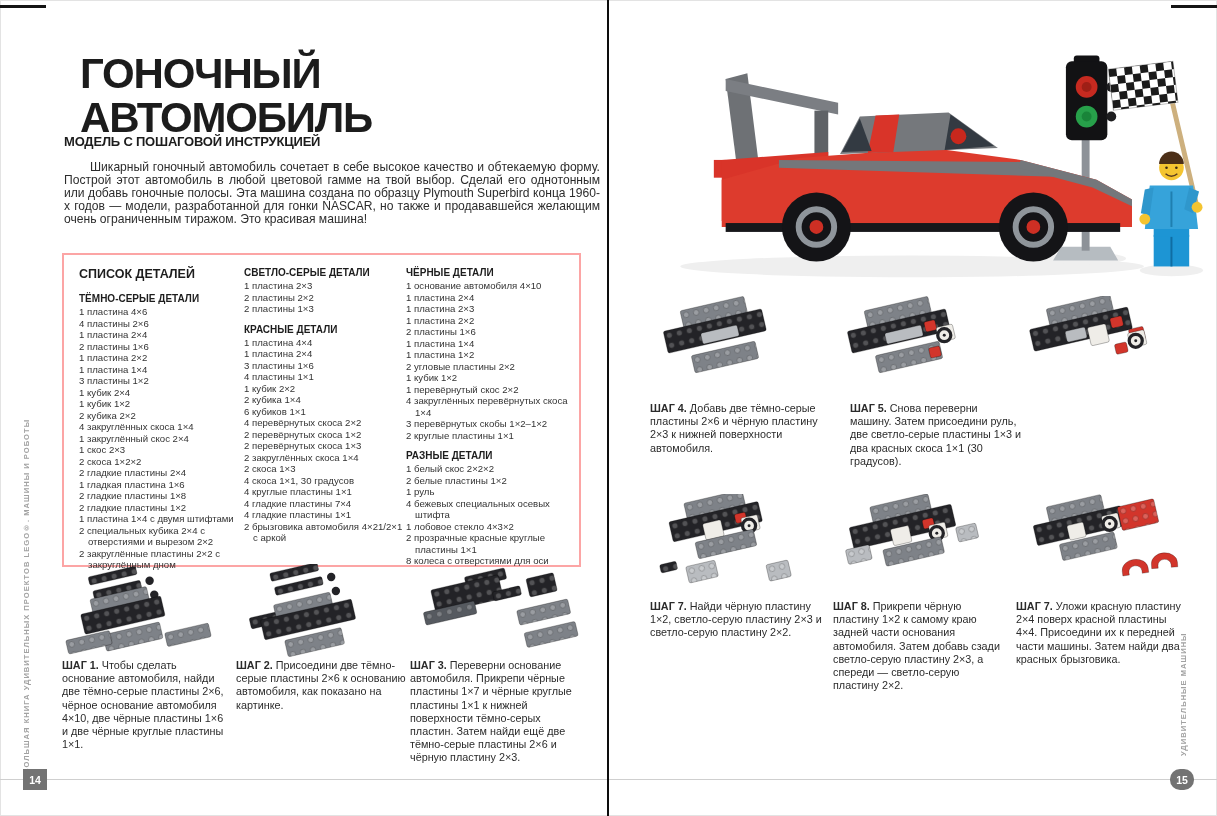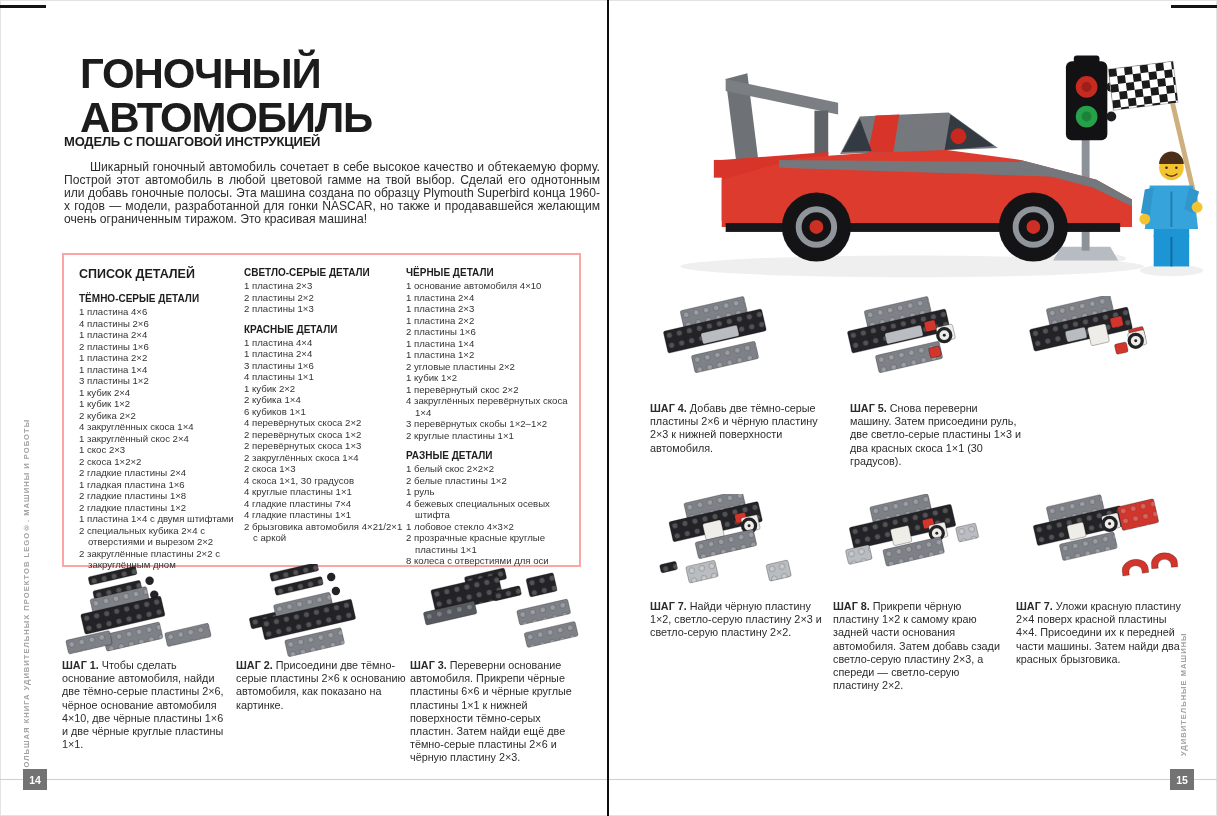--- a/index.html
+++ b/index.html
@@ -5,21 +5,21 @@
   html,body{margin:0;padding:0;background:#fff;}
   body{font-family:"Liberation Sans",sans-serif;color:#262626;}
   .spread{position:relative;width:1217px;height:816px;background:#fff;overflow:hidden;box-shadow:0 0 0 1px #e3e3e3 inset;}
   .corner-mark{position:absolute;top:5px;height:3px;width:46px;background:#141414;}
   .corner-mark.left{left:0;}
   .corner-mark.right{right:0;}
   .divider{position:absolute;left:607px;top:0;width:2px;height:816px;background:#0d0d0d;}
   .bottom-rule{position:absolute;left:0;right:0;top:779px;height:1px;background:#cfcfcf;}
   .pagenum{position:absolute;width:24px;height:21px;background:#737373;color:#fff;font-size:10.5px;font-weight:bold;display:flex;align-items:center;justify-content:center;}
   .pagenum.left{left:23px;top:769px;}
-  .pagenum.right{left:1170px;top:769px;}
+  .pagenum.right{left:1170px;top:769px;border-radius:10px;}
   .margin-caption{position:absolute;writing-mode:vertical-rl;transform:rotate(180deg);white-space:nowrap;font-size:7.6px;font-weight:bold;letter-spacing:1px;color:#a2a2a2;}
   .margin-caption.left{left:22px;top:382px;height:392px;}
   .margin-caption.right{left:1179px;top:556px;height:200px;}
 
   .page-title{position:absolute;left:64px;top:36px;margin:16px;width:540px;font-size:42px;line-height:44px;font-weight:bold;letter-spacing:-1.2px;color:#1c1c1c;}
   .page-subtitle{position:absolute;left:64px;top:134px;margin:0;font-size:13px;font-weight:bold;letter-spacing:-0.2px;color:#1c1c1c;}
   .intro{position:absolute;left:64px;top:161px;margin:0;width:536px;font-size:12.1px;line-height:13.1px;text-align:justify;text-indent:26px;color:#2c2c2c;}
 
   .parts-box{position:absolute;left:62px;top:253px;width:519px;height:314px;border:2px solid #fca5a5;box-sizing:border-box;padding:12px 10px 8px 15px;}
   .parts-columns{display:grid;grid-template-columns:163px 160px 168px;column-gap:2px;}
@@ -239,21 +239,21 @@
         </g>
         <g transform="translate(120 74) rotate(-13)">
           <rect width="56" height="16" rx="2" fill="#7e8288" stroke="rgba(0,0,0,.4)" stroke-width="0.7"></rect>
           <rect width="56" height="16" rx="2" fill="url(#studpat)"></rect>
         </g>
       </svg>
   </div>
   <div id="steps-left" class="steps-row">
       <div class="step"><span class="step-label">ШАГ 1. </span><span class="step-text">Чтобы сделать основание автомобиля, найди две тёмно-серые пластины 2×6, чёрное основание автомобиля 4×10, две чёрные пластины 1×6 и две чёрные круглые пластины 1×1.</span></div>
       <div class="step"><span class="step-label">ШАГ 2. </span><span class="step-text">Присоедини две тёмно-серые пластины 2×6 к основанию автомобиля, как показано на картинке.</span></div>
-      <div class="step"><span class="step-label">ШАГ 3. </span><span class="step-text">Переверни основание автомобиля. Прикрепи чёрные пластины 6×6 и чёрные круглые пластины 1×1 к нижней поверхности тёмно-серых пластин. Затем найди ещё две тёмно-серые пластины 2×6 и чёрную пластину 2×3.</span></div>
+      <div class="step"><span class="step-label">ШАГ 3. </span><span class="step-text">Переверни основание автомобиля. Прикрепи чёрные пластины 1×7 и чёрные круглые пластины 1×1 к нижней поверхности тёмно-серых пластин. Затем найди ещё две тёмно-серые пластины 2×6 и чёрную пластину 2×3.</span></div>
     </div>
 
   <div class="margin-caption right">УДИВИТЕЛЬНЫЕ МАШИНЫ</div>
   <div class="pagenum right">15</div>
 
   <svg class="main-photo" viewBox="0 0 580 290">
     <ellipse cx="285" cy="258" rx="235" ry="11" fill="#efefef"></ellipse>
     <ellipse cx="462" cy="250" rx="40" ry="6" fill="#efefef"></ellipse>
     <ellipse cx="548" cy="262" rx="32" ry="6" fill="#efefef"></ellipse>
 

